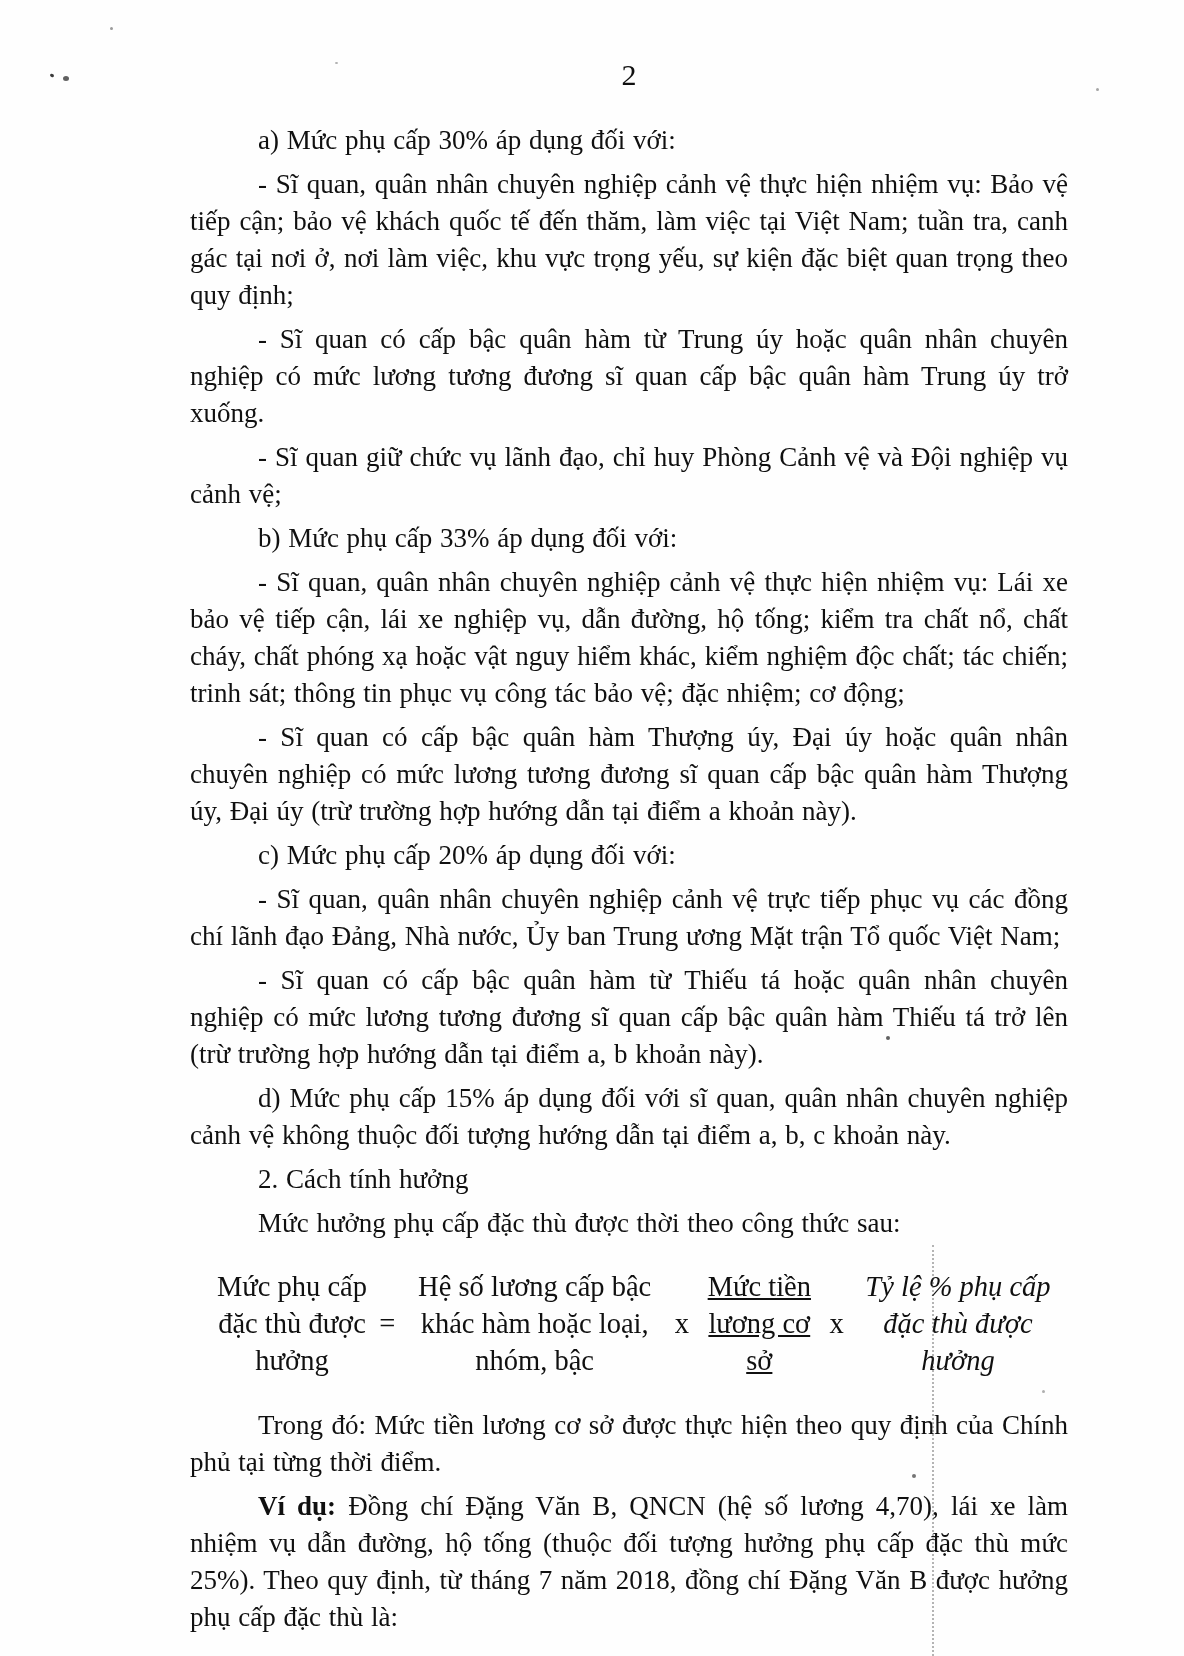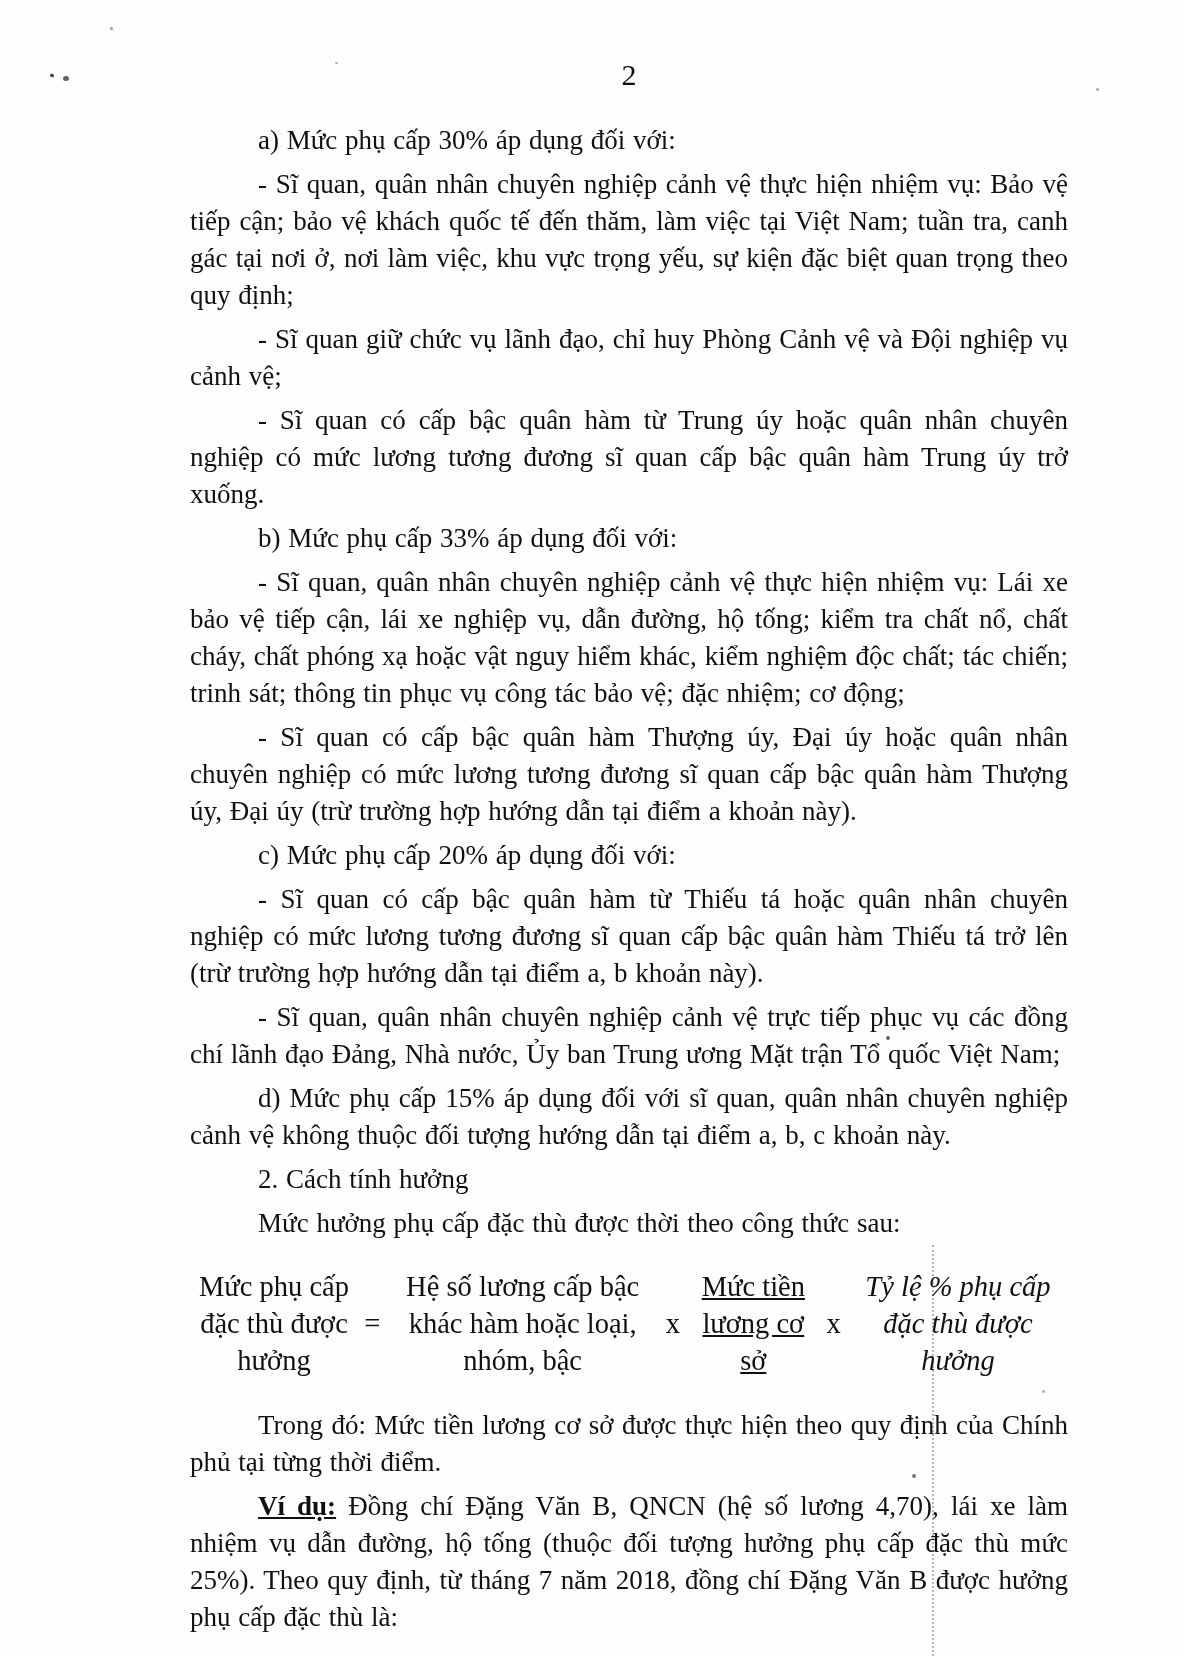--- a/index.html
+++ b/index.html
@@ -38,27 +38,27 @@
     justify-content: space-between;
     align-items: center;
     margin: 26px 0 16px 0;
     width: 100%;
   }
   .formula .cell {
     font-size: 28.5px;
     line-height: 37px;
     text-align: center;
   }
-  .f-result   { width: 160px; margin-left: 4px; }
+  .f-result   { width: 160px; margin-left: 22px; }
   .f-op       { width: 30px; flex: 0 0 auto; }
   .f-coef     { width: 264px; }
   .f-base     { width: 124px; text-decoration: underline; }
   .f-pct      { width: 212px; margin-right: 4px; font-style: italic; }
   .note-para { margin-top: 28px; }
-  .example-label { font-weight: bold; text-decoration: underline; }
+  .example-label { font-weight: bold; }
   
   .dotted-line {
     position: absolute;
     left: 932px; top: 1245px; height: 411px; width: 0;
     border-left: 2px dotted rgba(60,60,60,0.38);
   }
   .speck { position: absolute; background: #3a3a3a; border-radius: 50%; }
   .s1 { left: 50px;  top: 74px;  width: 4px; height: 3px; transform: rotate(20deg); }
   .s2 { left: 63px;  top: 76px;  width: 6px; height: 5px; opacity: .8; }
   .s3 { left: 110px; top: 27px;  width: 3px; height: 3px; opacity: .5; }
@@ -71,28 +71,28 @@
 </head>
 <body>
 
 <div class="page">
 
   <div class="page-number">2</div>
 
   <div class="content">
     <p class="para">a) Mức phụ cấp 30% áp dụng đối với:</p>
     <p class="para">- Sĩ quan, quân nhân chuyên nghiệp cảnh vệ thực hiện nhiệm vụ: Bảo vệ tiếp cận; bảo vệ khách quốc tế đến thăm, làm việc tại Việt Nam; tuần tra, canh gác tại nơi ở, nơi làm việc, khu vực trọng yếu, sự kiện đặc biệt quan trọng theo quy định;</p>
+    <p class="para">- Sĩ quan có cấp bậc quân hàm từ Trung úy hoặc quân nhân chuyên nghiệp có mức lương tương đương sĩ quan cấp bậc quân hàm Trung úy trở xuống.</p>
     <p class="para">- Sĩ quan giữ chức vụ lãnh đạo, chỉ huy Phòng Cảnh vệ và Đội nghiệp vụ cảnh vệ;</p>
-    <p class="para">- Sĩ quan có cấp bậc quân hàm từ Trung úy hoặc quân nhân chuyên nghiệp có mức lương tương đương sĩ quan cấp bậc quân hàm Trung úy trở xuống.</p>
     <p class="para">b) Mức phụ cấp 33% áp dụng đối với:</p>
     <p class="para">- Sĩ quan, quân nhân chuyên nghiệp cảnh vệ thực hiện nhiệm vụ: Lái xe bảo vệ tiếp cận, lái xe nghiệp vụ, dẫn đường, hộ tống; kiểm tra chất nổ, chất cháy, chất phóng xạ hoặc vật nguy hiểm khác, kiểm nghiệm độc chất; tác chiến; trinh sát; thông tin phục vụ công tác bảo vệ; đặc nhiệm; cơ động;</p>
     <p class="para">- Sĩ quan có cấp bậc quân hàm Thượng úy, Đại úy hoặc quân nhân chuyên nghiệp có mức lương tương đương sĩ quan cấp bậc quân hàm Thượng úy, Đại úy (trừ trường hợp hướng dẫn tại điểm a khoản này).</p>
     <p class="para">c) Mức phụ cấp 20% áp dụng đối với:</p>
+    <p class="para">- Sĩ quan, quân nhân chuyên nghiệp cảnh vệ trực tiếp phục vụ các đồng chí lãnh đạo Đảng, Nhà nước, Ủy ban Trung ương Mặt trận Tổ quốc Việt Nam;</p>
     <p class="para">- Sĩ quan có cấp bậc quân hàm từ Thiếu tá hoặc quân nhân chuyên nghiệp có mức lương tương đương sĩ quan cấp bậc quân hàm Thiếu tá trở lên (trừ trường hợp hướng dẫn tại điểm a, b khoản này).</p>
-    <p class="para">- Sĩ quan, quân nhân chuyên nghiệp cảnh vệ trực tiếp phục vụ các đồng chí lãnh đạo Đảng, Nhà nước, Ủy ban Trung ương Mặt trận Tổ quốc Việt Nam;</p>
     <p class="para">d) Mức phụ cấp 15% áp dụng đối với sĩ quan, quân nhân chuyên nghiệp cảnh vệ không thuộc đối tượng hướng dẫn tại điểm a, b, c khoản này.</p>
     <p class="para">2. Cách tính hưởng</p>
     <p class="para">Mức hưởng phụ cấp đặc thù được thời theo công thức sau:</p>
 
     <div class="formula">
       <div class="cell f-result">Mức phụ cấp đặc thù được hưởng</div>
       <div class="cell f-op">=</div>
       <div class="cell f-coef">Hệ số lương cấp bậc khác hàm hoặc loại, nhóm, bậc</div>
       <div class="cell f-op">x</div>
       <div class="cell f-base">Mức tiền lương cơ sở</div>

